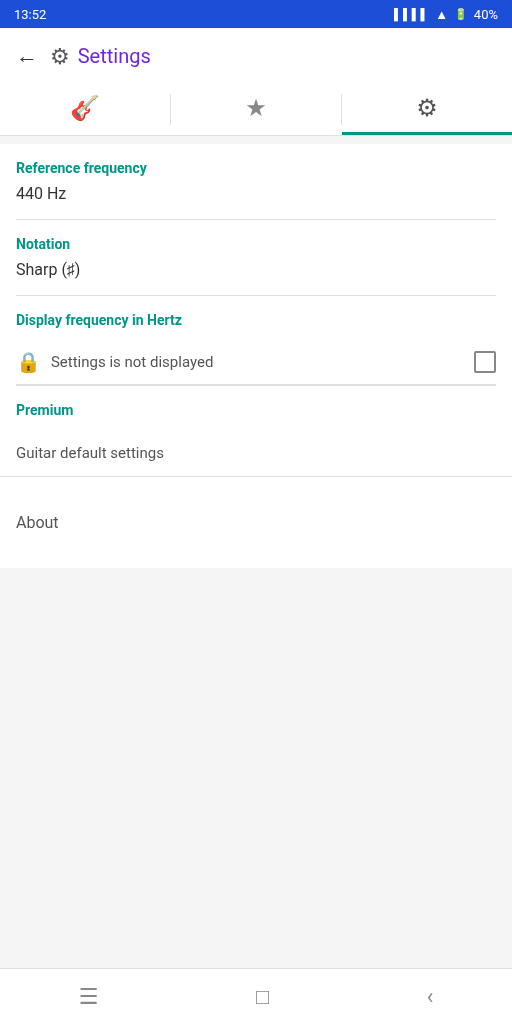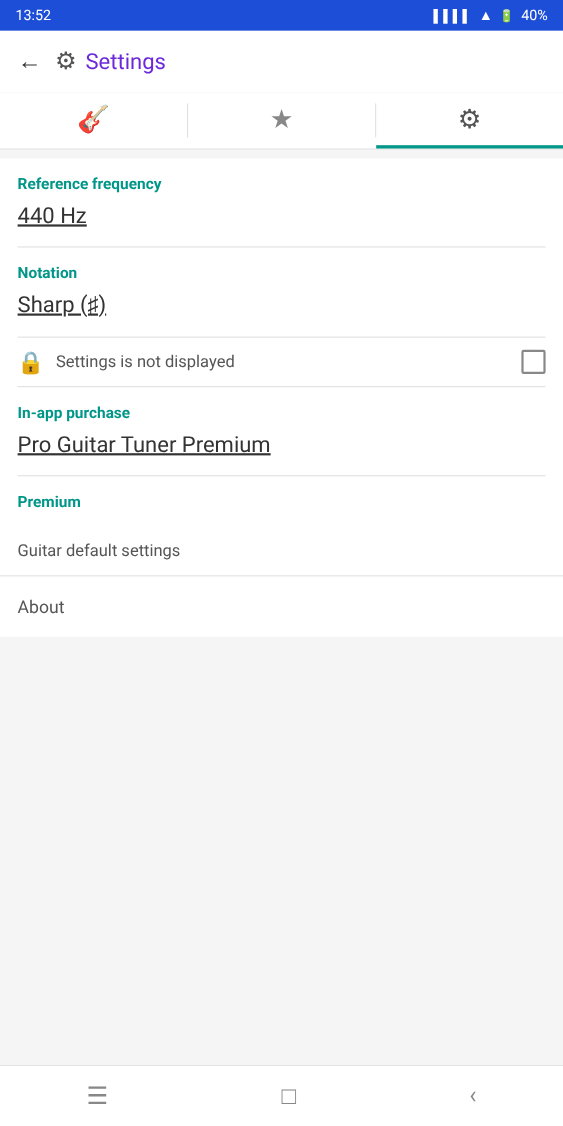--- a/index.html
+++ b/index.html
@@ -104,23 +104,22 @@
 
     .section-label {
       color: #009688;
       font-size: 14px;
       font-weight: 700;
       margin-bottom: 8px;
     }
 
     .section-value {
       color: #333;
-      font-size: 20px;
+      font-size: 16px;
       margin-bottom: 12px;
-      text-decoration: underline;
     }
 
     .divider {
       height: 1px;
       background: #e0e0e0;
       margin: 0 16px;
     }
 
     
     .freq-row {
@@ -153,21 +152,21 @@
     
     .list-item {
       padding: 14px 16px;
       color: #555;
       font-size: 15px;
       cursor: pointer;
     }
 
     
     .about-row {
-      padding: 18px 16px;
+      padding: 36px 16px;
       color: #555;
       font-size: 16px;
       border-top: 1px solid #e0e0e0;
       cursor: pointer;
     }
 
     
     .bottom-nav {
       position: fixed;
       bottom: 0;
@@ -233,34 +232,33 @@
 
   <div class="divider"></div>
 
   <div class="section">
     <div class="section-label">Notation</div>
     <div class="section-value">Sharp (♯)</div>
   </div>
 
   <div class="divider"></div>
 
+  <div class="section">
+    <div class="section-label">Display frequency in Hertz</div>
+  </div>
   <div class="freq-row">
     <div class="freq-left">
       <span class="lock-icon">🔒</span>
       <span>Settings is not displayed</span>
     </div>
     <div class="checkbox"></div>
   </div>
 
   <div class="divider"></div>
 
-  <div class="section">
-    <div class="section-label">In-app purchase</div>
-    <div class="section-value">Pro Guitar Tuner Premium</div>
-  </div>
 
   <div class="divider"></div>
 
   <div class="section">
     <div class="section-label">Premium</div>
   </div>
   <div class="list-item">Guitar default settings</div>
 
   <div class="about-row">About</div>
 

